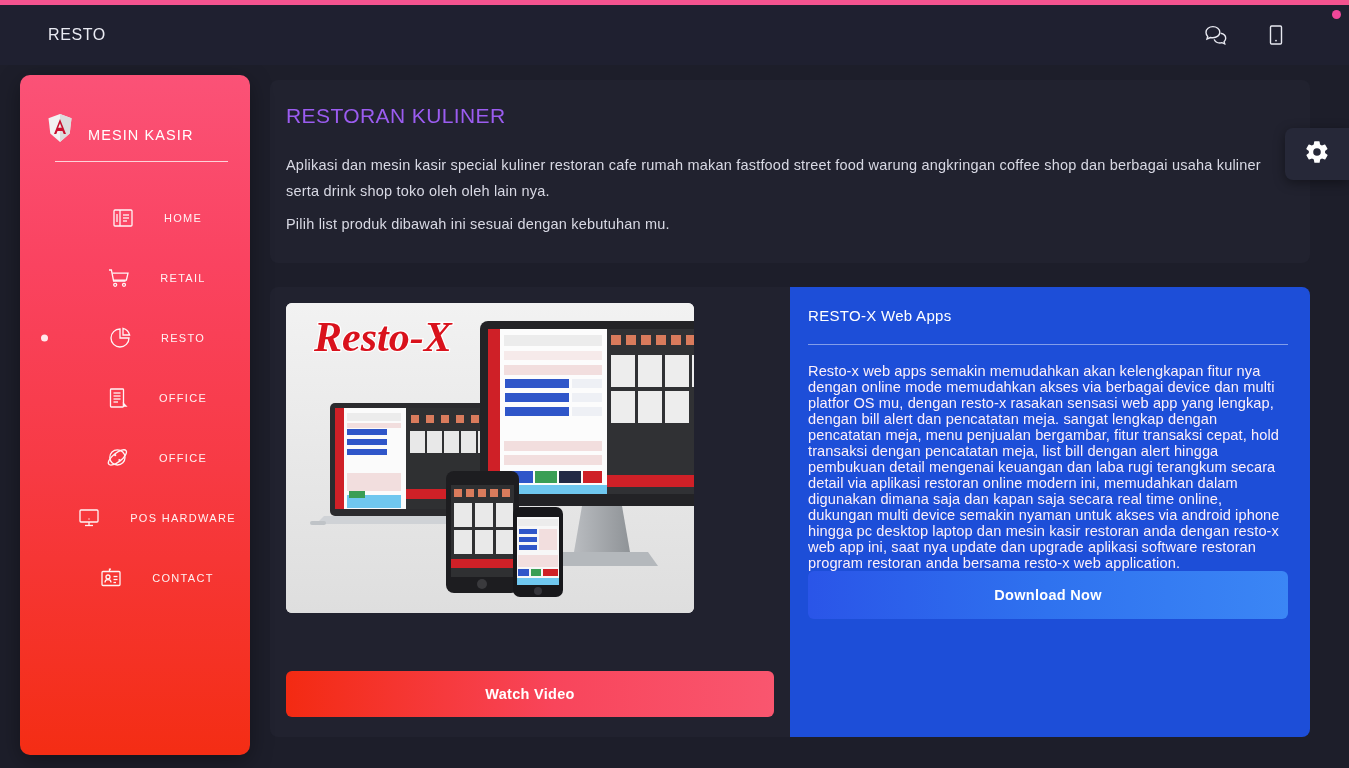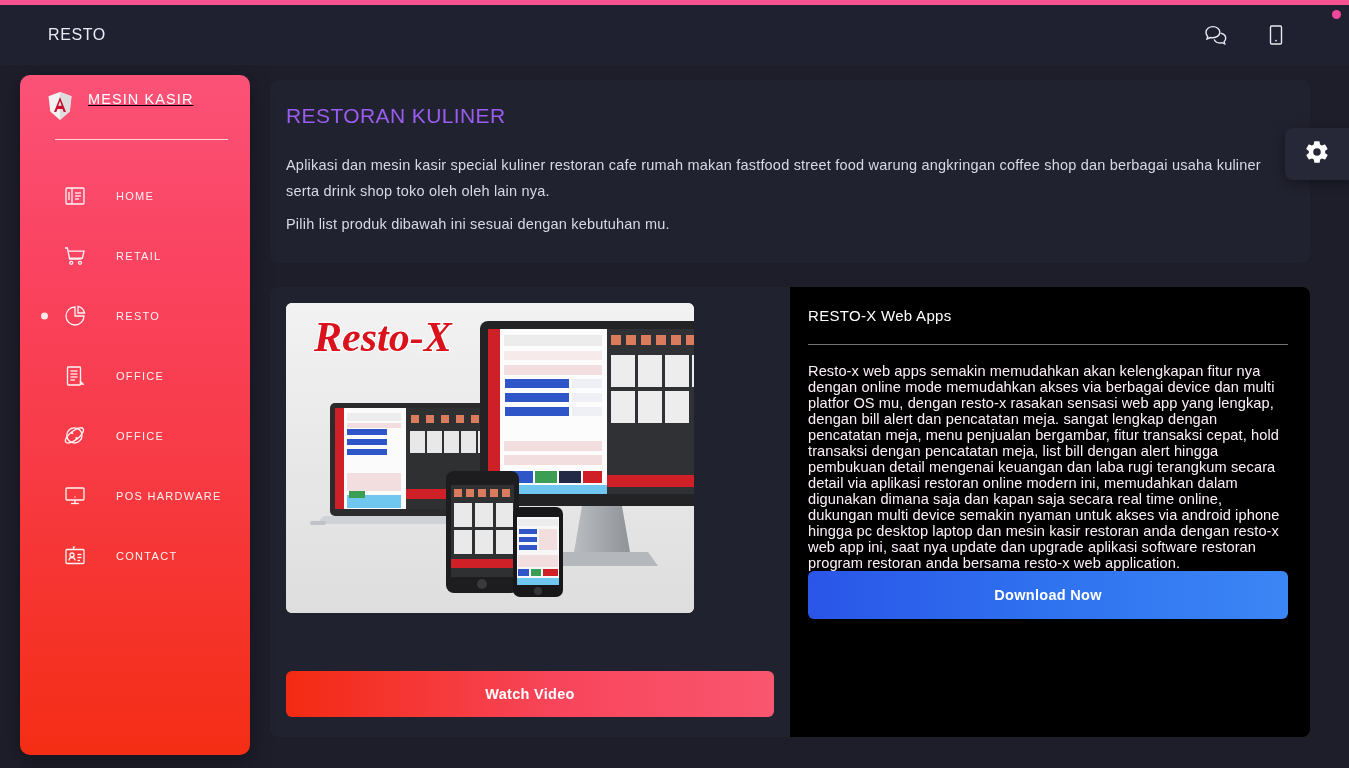--- a/index.html
+++ b/index.html
@@ -37,34 +37,34 @@
   }
 
   
   .sidebar{
     position:absolute; left:20px; top:75px; width:230px; height:680px;
     border-radius:10px;
     background:linear-gradient(180deg,#fb5277 0%,#fa4360 28%,#f73a44 58%,#f42d14 100%);
     box-shadow:0 6px 22px rgba(0,0,0,.35);
     overflow:hidden; z-index:20;
   }
-  .sb-head{ display:flex; align-items:flex-start; padding:16px 0 0 26px;text-decoration:underline; }
+  .sb-head{ display:flex; align-items:flex-end; padding:38px 0 0 26px; }
   .sb-logo{ width:28px; height:30px; flex:0 0 auto; }
   .sb-title{
     color:#fff; font-size:14.5px; letter-spacing:1.1px; margin-left:14px;
     font-weight:500;
   }
   .sb-divider{
     height:1px; background:rgba(255,255,255,.75);
     margin:18px 22px 0 35px;
   }
   .sb-menu{ margin-top:26px; }
   .sb-item{
     position:relative; height:60px; display:flex; align-items:center;
-    padding-left:42px; cursor:pointer;
+    padding-left:42px; cursor:pointer;justify-content:center;
   }
   .sb-dot{
     position:absolute; left:21px; top:50%; transform:translateY(-50%);
     width:7px; height:7px; border-radius:50%; background:#ffe9ec;
     opacity:0;
   }
   .sb-item.active .sb-dot{ opacity:1; }
   .sb-ico{ width:26px; height:26px; flex:0 0 auto; opacity:.95; }
   .sb-ico svg{ display:block; }
   .sb-label{
@@ -114,21 +114,21 @@
     background:#e9e9e9; position:relative; flex:0 0 auto;
   }
   .shot svg{ display:block; }
   .watch-btn{
     margin-top:auto; height:46px; border:none; border-radius:6px;
     background:linear-gradient(90deg,#f32a12 0%,#f8455b 55%,#f9566f 100%);
     color:#fff; font-size:14.5px; font-weight:bold; letter-spacing:.3px;
     cursor:pointer; font-family:"Liberation Sans", sans-serif;
   }
   .prod-right{
-    flex:1; background:#000000; padding:20px 22px 22px 18px;
+    flex:1; background:#1d4ed8; padding:20px 22px 22px 18px;
     display:flex; flex-direction:column;
   }
   .pr-title{
     color:#fff; font-size:15px; letter-spacing:.3px; padding-left:0;
   }
   .pr-divider{
     height:1px; background:rgba(255,255,255,.45); margin:20px 0 18px 0;
   }
   .pr-body{
     color:#fdf0fa; font-size:14.6px; line-height:16px; letter-spacing:.1px;

